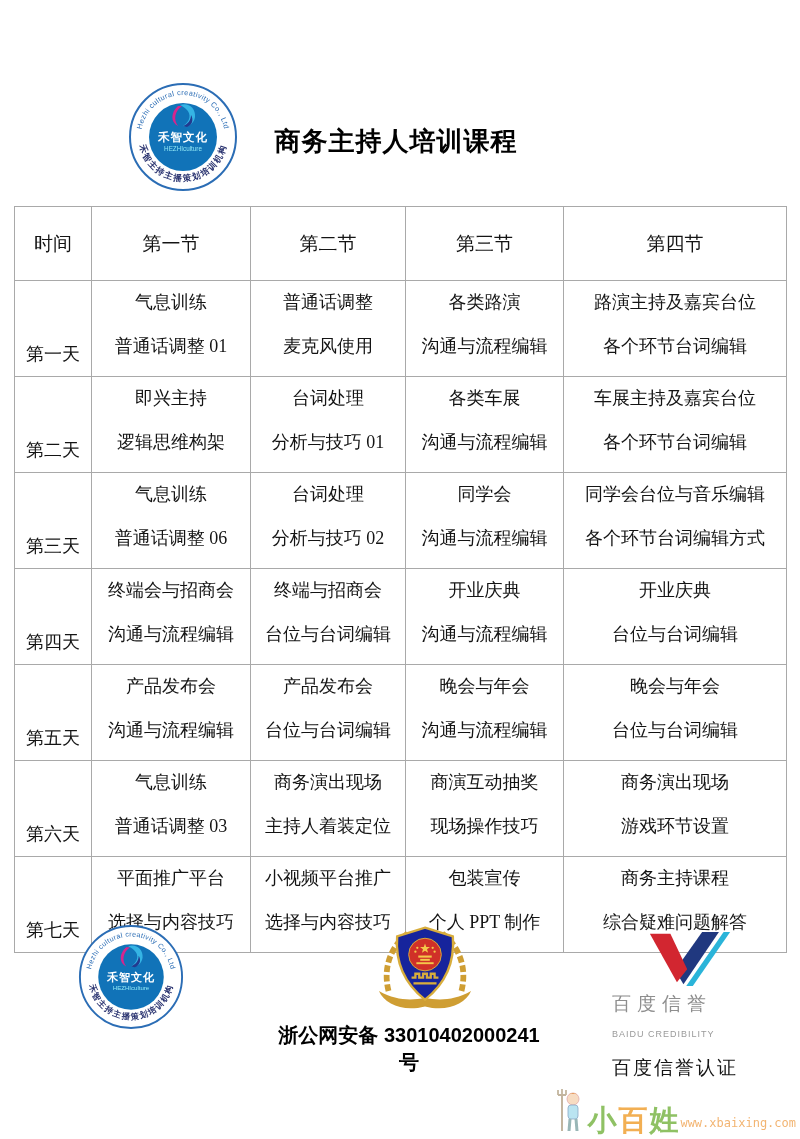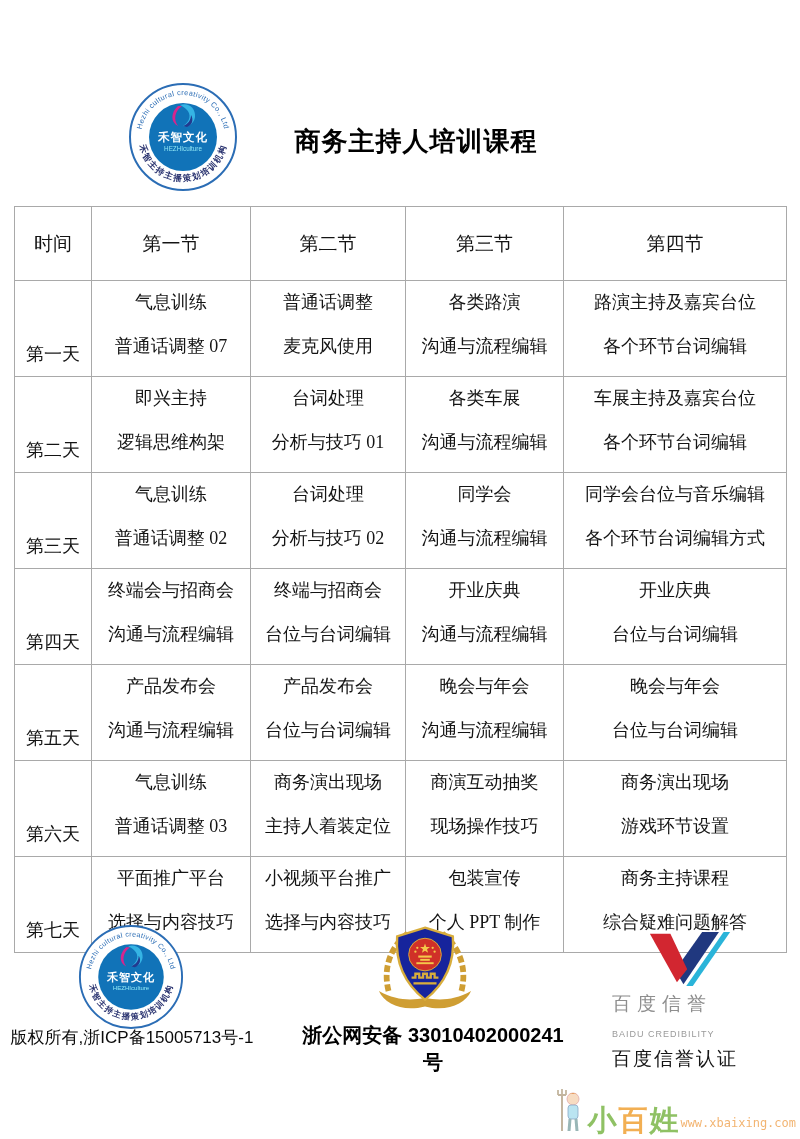--- a/index.html
+++ b/index.html
@@ -1,49 +1,49 @@
 <!DOCTYPE html>
 <html><head>
 <meta charset="utf-8">
 <style>
   html,body{margin:0;padding:0;background:#fff;}
   .page{position:relative;width:800px;height:1139px;background:#fff;overflow:hidden;
         font-family:"Liberation Serif","DejaVu Serif",serif;color:#111;}
 
   
   .logo-top{position:absolute;left:128px;top:82px;width:110px;height:110px;}
-  .page-title{position:absolute;left:256px;top:124px;width:320px;text-align:center;
+  .page-title{position:absolute;left:236px;top:124px;width:320px;text-align:center;
               font-size:26px;font-weight:bold;color:#000;letter-spacing:1px;}
 
   
   table.course{position:absolute;left:14px;top:206px;width:772px;border-collapse:collapse;
                table-layout:fixed;}
   table.course th,table.course td{border:1px solid #a9a9a9;text-align:center;
                font-weight:normal;color:#141414;}
   table.course th{height:71px;font-size:19px;vertical-align:middle;}
   table.course td{height:84px;font-size:18px;}
   td.day-cell{vertical-align:bottom;padding-bottom:10px;}
   td.course-cell{vertical-align:top;padding-top:10px;}
   .cell-line{line-height:22px;}
   .cell-line + .cell-line{margin-top:22px;}
 
   
   .logo-footer{position:absolute;left:78px;top:924px;width:106px;height:106px;}
   .copyright{position:absolute;left:10px;top:1026px;width:244px;text-align:center;
              font-family:"Liberation Sans","DejaVu Sans",sans-serif;font-size:17px;color:#0a0a0a;}
   .police-badge{position:absolute;left:377px;top:920px;width:96px;height:96px;}
-  .beian{position:absolute;left:298px;top:1022px;width:270px;text-align:center;
+  .beian{position:absolute;left:274px;top:1022px;width:270px;text-align:center;
          font-family:"Liberation Sans","DejaVu Sans",sans-serif;font-weight:bold;
          font-size:20px;color:#000;}
   .baidu{position:absolute;left:612px;top:930px;width:156px;
          font-family:"Liberation Sans","DejaVu Sans",sans-serif;}
   .baidu-v{display:block;margin:0 auto;}
   .baidu-cn{font-size:19px;color:#8e8e8e;letter-spacing:6px;margin-top:3px;}
   .baidu-en{font-size:9px;color:#9a9a9a;letter-spacing:1px;margin-top:12px;}
-  .baidu-cert{font-size:19px;color:#141414;letter-spacing:2px;margin-top:7px;}
+  .baidu-cert{font-size:19px;color:#141414;letter-spacing:2px;margin-top:16px;}
 
   
   .watermark{position:absolute;right:4px;bottom:4px;display:flex;align-items:flex-end;opacity:.85;}
   .wm-text{display:flex;flex-direction:row;align-items:center;margin-left:2px;}
   .wm-chars{font-weight:bold;font-size:29px;line-height:30px;letter-spacing:2px;
             font-family:"Liberation Serif","DejaVu Serif",serif;}
   .wm-green{color:#7cb74a;} .wm-orange{color:#f0a236;}
   .wm-url{font-size:12px;color:#f0a85a;font-family:"DejaVu Sans Mono",monospace;
           line-height:13px;margin-top:6px;}
 
@@ -91,21 +91,21 @@
         <th>第二节</th>
         <th>第三节</th>
         <th>第四节</th>
       </tr>
     </thead>
     <tbody>
         <tr>
           <td class="day-cell">第一天</td>
           <td class="course-cell">
             <div class="cell-line">气息训练</div>
-            <div class="cell-line">普通话调整 07</div>
+            <div class="cell-line">普通话调整 01</div>
           </td>
           <td class="course-cell">
             <div class="cell-line">普通话调整</div>
             <div class="cell-line">麦克风使用</div>
           </td>
           <td class="course-cell">
             <div class="cell-line">各类路演</div>
             <div class="cell-line">沟通与流程编辑</div>
           </td>
           <td class="course-cell">
@@ -129,21 +129,21 @@
           </td>
           <td class="course-cell">
             <div class="cell-line">车展主持及嘉宾台位</div>
             <div class="cell-line">各个环节台词编辑</div>
           </td>
         </tr>
         <tr>
           <td class="day-cell">第三天</td>
           <td class="course-cell">
             <div class="cell-line">气息训练</div>
-            <div class="cell-line">普通话调整 02</div>
+            <div class="cell-line">普通话调整 06</div>
           </td>
           <td class="course-cell">
             <div class="cell-line">台词处理</div>
             <div class="cell-line">分析与技巧 02</div>
           </td>
           <td class="course-cell">
             <div class="cell-line">同学会</div>
             <div class="cell-line">沟通与流程编辑</div>
           </td>
           <td class="course-cell">
@@ -239,21 +239,20 @@
     </defs>
     <text class="arc-en"><textPath href="#arcT2" startOffset="50%" text-anchor="middle">Hezhi cultural creativity Co., Ltd</textPath></text>
     <text class="arc-cn"><textPath href="#arcB2" startOffset="50%" text-anchor="middle">禾智主持主播策划培训机构</textPath></text>
     <path d="M50,24 C43,30 42,40 50,44 C45,37 47,29 54,24 Z" fill="#d6258e"></path>
     <path d="M52,23 C60,20 68,26 67,35 C66,42 60,45 55,44 C62,40 64,32 58,27 C56,25 54,24 52,23 Z" fill="#35b4e4"></path>
     <path d="M55,44 C60,42 63,38 63,33 C66,38 64,43 59,45 Z" fill="#233a8f"></path>
     <text x="55" y="59" text-anchor="middle" class="logo-cn">禾智文化</text>
     <text x="55" y="69" text-anchor="middle" class="logo-en">HEZHIculture</text>
   </svg>
 
-  <div class="copyright">版权所有,浙ICP备15005713号-1</div>
 
   <svg class="police-badge" viewBox="0 0 100 96">
 
     <path d="M50,88 C28,94 8,86 2,72 C20,82 36,82 50,79 Z" fill="#cf9e33"></path>
     <path d="M50,88 C72,94 92,86 98,72 C80,82 64,82 50,79 Z" fill="#cf9e33"></path>
     <path d="M12,72 C6,48 14,26 32,12" fill="none" stroke="#cf9e33" stroke-width="6" stroke-dasharray="7 3"></path>
     <path d="M88,72 C94,48 86,26 68,12" fill="none" stroke="#cf9e33" stroke-width="6" stroke-dasharray="7 3"></path>
 
     <path d="M50,6 L79,15 C81,40 74,62 50,81 C26,62 19,40 21,15 Z" fill="#16249c" stroke="#d8ad3c" stroke-width="2.5"></path>
 

